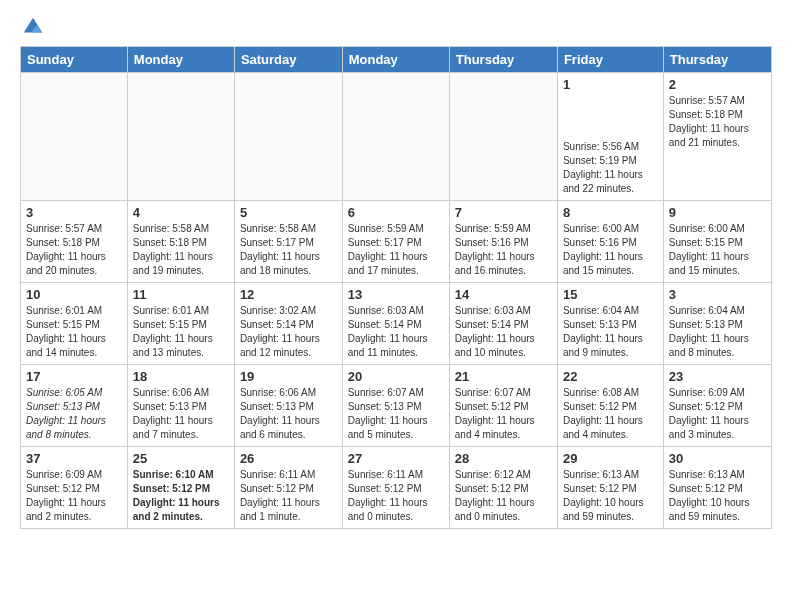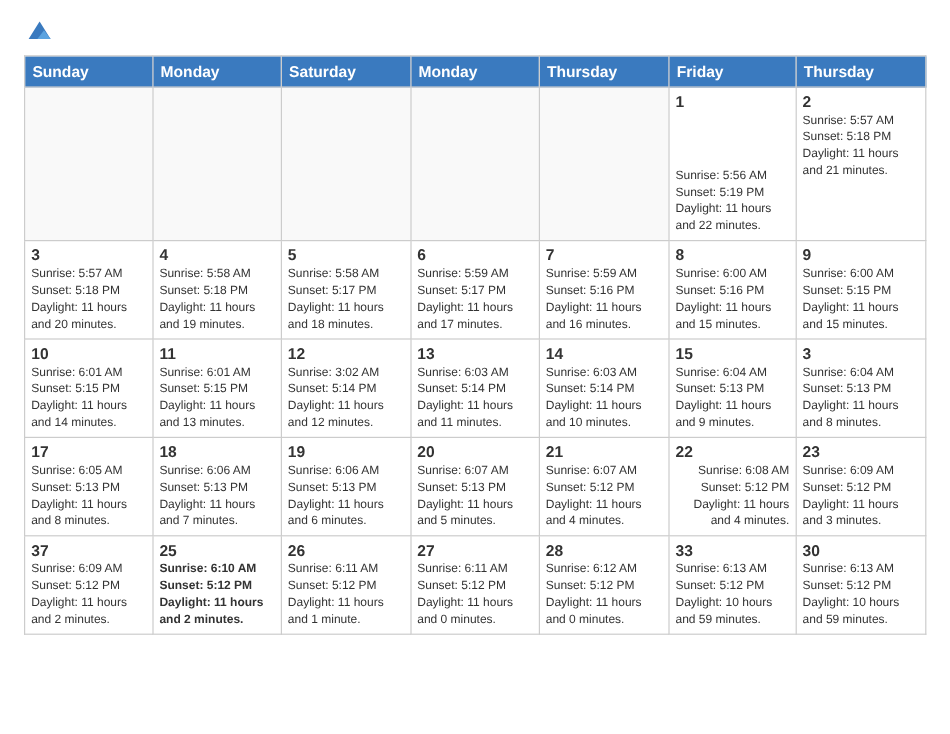--- a/index.html
+++ b/index.html
@@ -177,21 +177,21 @@
             <span class="day-num">3</span>
             <div class="day-info" style="white-space: pre-line;">Sunrise: 6:04 AM
 Sunset: 5:13 PM
 Daylight: 11 hours
 and 8 minutes.</div>
           </td>
         </tr>
         <tr class="week-row">
           <td>
             <span class="day-num">17</span>
-            <div class="day-info" style="white-space: pre-line;">Sunrise: 6:05 AM
+            <div class="day-info" style="white-space: pre-line; font-style: italic;">Sunrise: 6:05 AM
 Sunset: 5:13 PM
 Daylight: 11 hours
 and 8 minutes.</div>
           </td>
           <td>
             <span class="day-num">18</span>
             <div class="day-info" style="white-space: pre-line;">Sunrise: 6:06 AM
 Sunset: 5:13 PM
 Daylight: 11 hours
 and 7 minutes.</div>
@@ -212,21 +212,21 @@
           </td>
           <td>
             <span class="day-num">21</span>
             <div class="day-info" style="white-space: pre-line;">Sunrise: 6:07 AM
 Sunset: 5:12 PM
 Daylight: 11 hours
 and 4 minutes.</div>
           </td>
           <td>
             <span class="day-num">22</span>
-            <div class="day-info" style="white-space: pre-line; text-align: right;">Sunrise: 6:08 AM
+            <div class="day-info" style="white-space: pre-line;">Sunrise: 6:08 AM
 Sunset: 5:12 PM
 Daylight: 11 hours
 and 4 minutes.</div>
           </td>
           <td>
             <span class="day-num">23</span>
             <div class="day-info" style="white-space: pre-line;">Sunrise: 6:09 AM
 Sunset: 5:12 PM
 Daylight: 11 hours
 and 3 minutes.</div>
@@ -262,21 +262,21 @@
 and 0 minutes.</div>
           </td>
           <td>
             <span class="day-num">28</span>
             <div class="day-info" style="white-space: pre-line;">Sunrise: 6:12 AM
 Sunset: 5:12 PM
 Daylight: 11 hours
 and 0 minutes.</div>
           </td>
           <td>
-            <span class="day-num">33</span>
+            <span class="day-num">29</span>
             <div class="day-info" style="white-space: pre-line;">Sunrise: 6:13 AM
 Sunset: 5:12 PM
 Daylight: 10 hours
 and 59 minutes.</div>
           </td>
           <td>
             <span class="day-num">30</span>
             <div class="day-info" style="white-space: pre-line;">Sunrise: 6:13 AM
 Sunset: 5:12 PM
 Daylight: 10 hours

